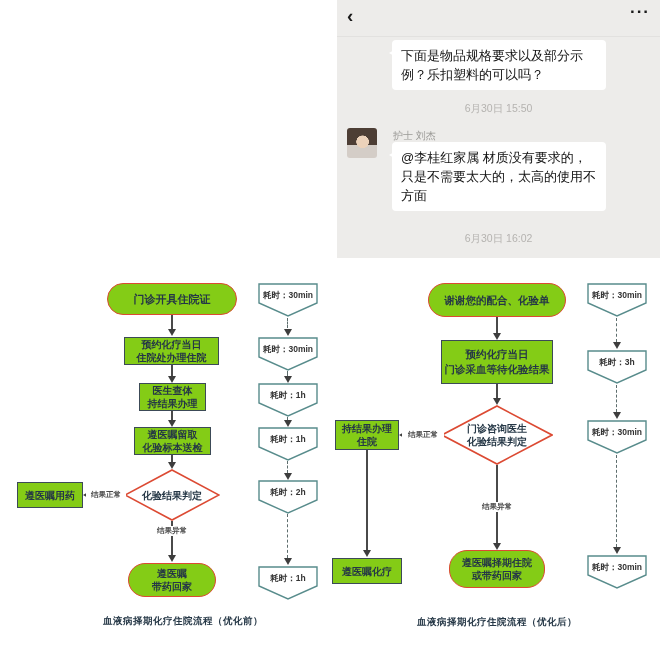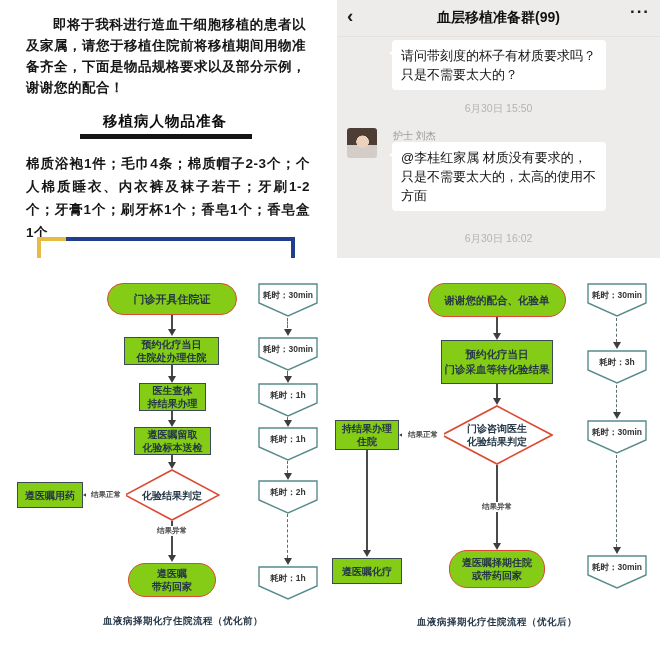--- a/index.html
+++ b/index.html
@@ -51,39 +51,28 @@
   .ah-l{position:absolute;width:0;height:0;border-top:4px solid transparent;border-bottom:4px solid transparent;border-right:7px solid #3d3d3d;}
   .flabel{position:absolute;font-size:7.5px;color:#4c4c4c;font-weight:700;text-align:center;background:#fff;}
   .pent{position:absolute;}
   .caption{position:absolute;text-align:center;font-size:9.5px;font-weight:700;color:#253746;letter-spacing:.5px;}
 </style>
 </head>
 <body>
 
 <div class="canvas">
 
-  <div class="notice">
-    <div class="notice-par">即将于我科进行造血干细胞移植的患者以及家属，请您于移植住院前将移植期间用物准备齐全，下面是物品规格要求以及部分示例，谢谢您的配合！</div>
-    <div class="notice-title">移植病人物品准备</div>
-    <div class="notice-underline"></div>
-    <div class="notice-items">棉质浴袍1件；毛巾4条；棉质帽子2-3个；个人棉质睡衣、内衣裤及袜子若干；牙刷1-2个；牙膏1个；刷牙杯1个；香皂1个；香皂盒1个</div>
-    <div class="fr" style="left:37px;top:237px;width:29px;height:4px;background:#e6bc45;"></div>
-    <div class="fr" style="left:37px;top:237px;width:4px;height:21px;background:#e6bc45;"></div>
-    <div class="fr" style="left:66px;top:237px;width:229px;height:4px;background:#1f3e8d;"></div>
-    <div class="fr" style="left:291px;top:237px;width:4px;height:21px;background:#1f3e8d;"></div>
-  </div>
 
   <div class="chat">
     <div class="chat-header">
       <div class="chat-back">‹</div>
-      <div class="chat-title">血层移植准备群(99)</div>
       <div class="chat-more">···</div>
     </div>
     <div class="avatar av1"></div>
-    <div class="bubble b1">请问带刻度的杯子有材质要求吗？只是不需要太大的？</div>
+    <div class="bubble b1">下面是物品规格要求以及部分示例？乐扣塑料的可以吗？</div>
     <div class="ts" style="top:102px;">6月30日 15:50</div>
     <div class="avatar av2"></div>
     <div class="sender">护士 刘杰</div>
     <div class="bubble b2">@李桂红家属 材质没有要求的，只是不需要太大的，太高的使用不方面</div>
     <div class="ts" style="top:232px;">6月30日 16:02</div>
   </div>
 
   <div class="flow">
 
     <div class="node round" style="left:107px;top:25px;width:130px;height:32px;font-size:11px;">门诊开具住院证</div>

